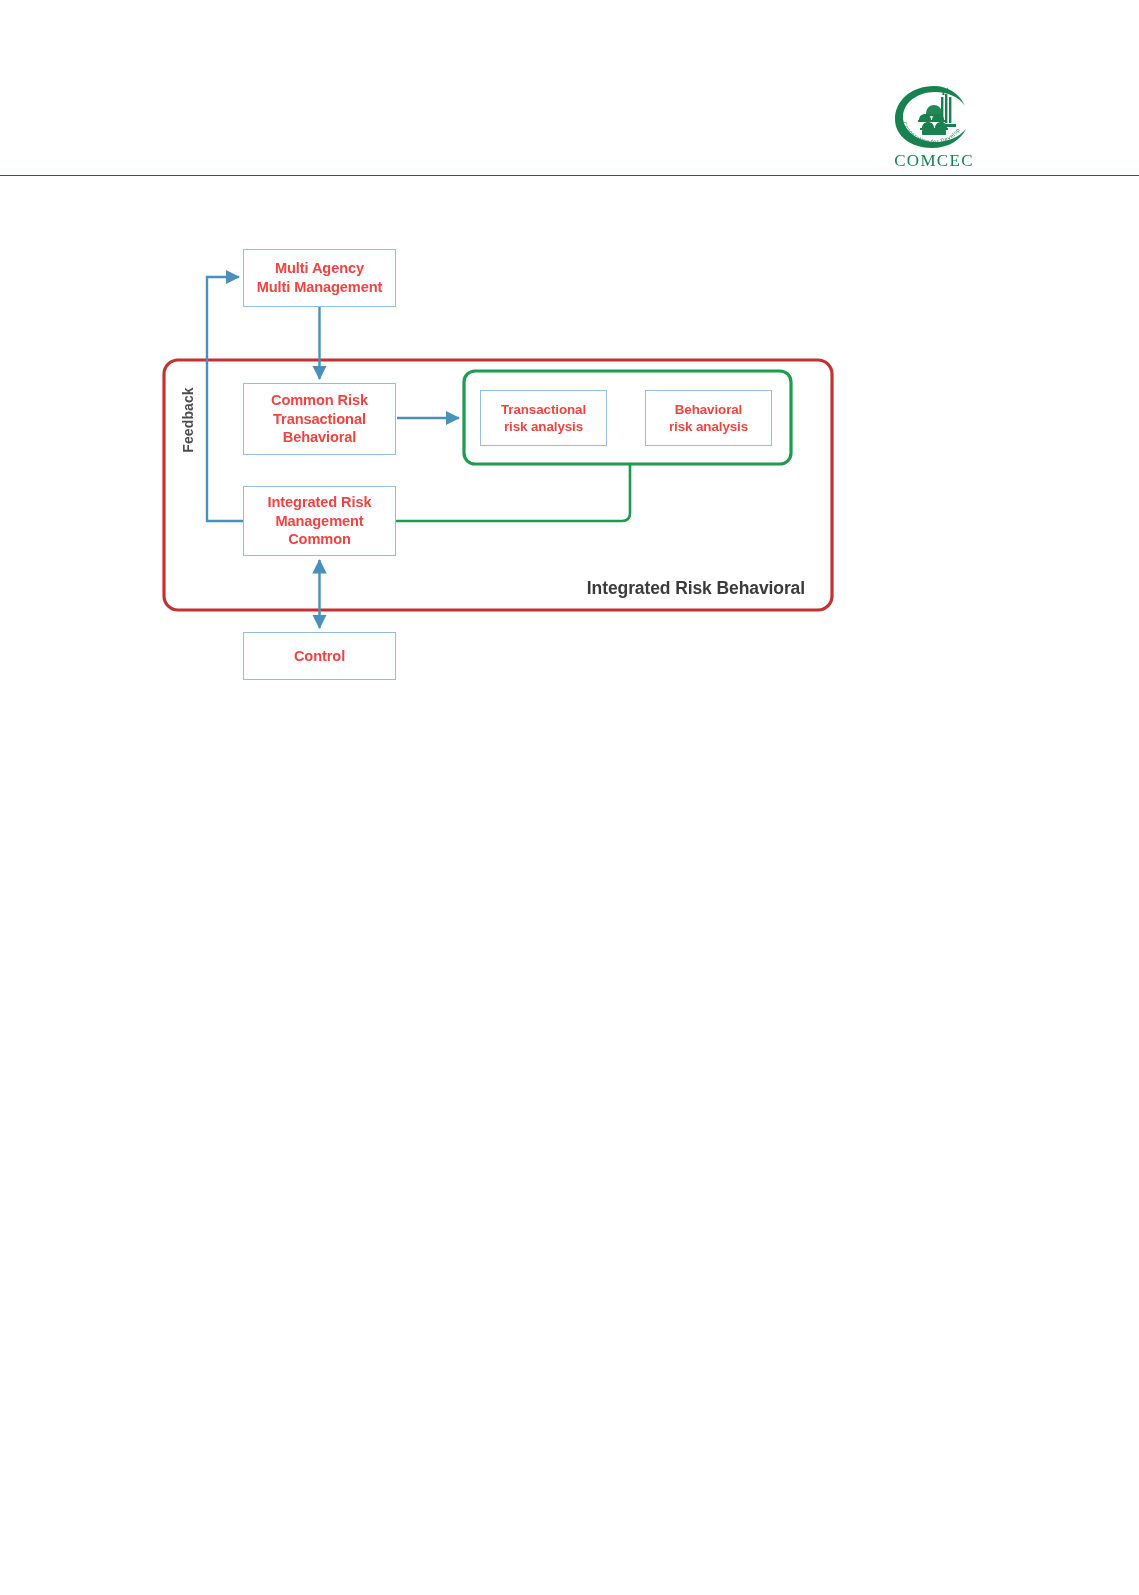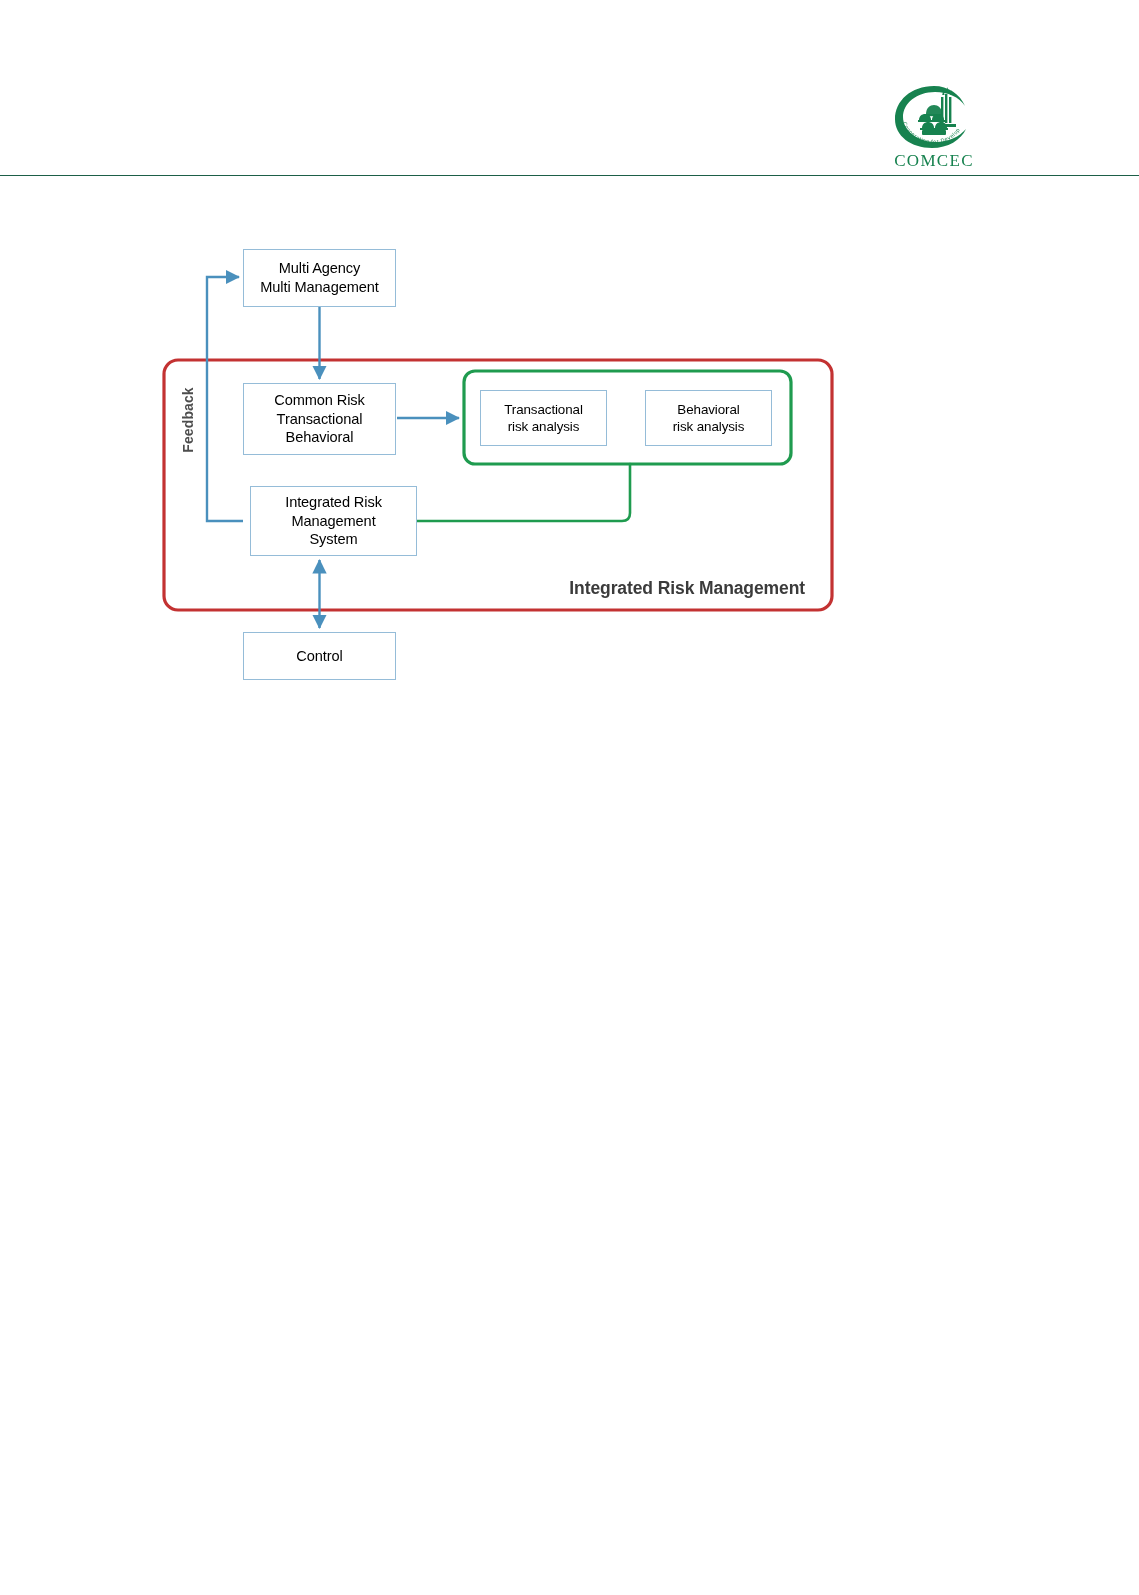--- a/index.html
+++ b/index.html
@@ -51,30 +51,30 @@
 
   
   .node {
     position: absolute;
     border: 1.6px solid #95bcd8;
     background: #ffffff;
     display: flex;
     align-items: center;
     justify-content: center;
     text-align: center;
-    color: #000000;
-    font-weight: normal;
+    color: #ef4444;
+    font-weight: bold;
     line-height: 1.28;
     letter-spacing: -0.1px;
   }
   .node span { display: block; }
 
   #node-multi-agency { left: 243px; top: 249px; width: 153px; height: 58px; font-size: 14.6px; }
   #node-common-risk  { left: 243px; top: 383px; width: 153px; height: 72px; font-size: 14.6px; }
-  #node-irms         { left: 243px; top: 486px; width: 167px; height: 70px; font-size: 14.6px; margin-left: 7px; }
+  #node-irms         { left: 243px; top: 486px; width: 153px; height: 70px; font-size: 14.6px; }
   #node-control      { left: 243px; top: 632px; width: 153px; height: 48px; font-size: 14.6px; }
   #node-transactional{ left: 480px; top: 390px; width: 127px; height: 56px; font-size: 13.4px; }
   #node-behavioral   { left: 645px; top: 390px; width: 127px; height: 56px; font-size: 13.4px; }
 
   
   #feedback-label {
     position: absolute;
     left: 178px; top: 370px;
     width: 20px; height: 100px;
     display: flex; align-items: center; justify-content: center;
@@ -181,21 +181,21 @@
       <span>Common Risk</span>
       <span>Transactional</span>
       <span>Behavioral</span>
     </div>
   </div>
 
   <div class="node" id="node-irms">
     <div>
       <span>Integrated Risk</span>
       <span>Management</span>
-      <span>System</span>
+      <span>Common</span>
     </div>
   </div>
 
   <div class="node" id="node-control">
     <div>
       <span>Control</span>
     </div>
   </div>
 
   <div class="node" id="node-transactional">
@@ -209,15 +209,15 @@
     <div>
       <span>Behavioral</span>
       <span>risk analysis</span>
     </div>
   </div>
 
   <div id="feedback-label">
     <span>Feedback</span>
   </div>
 
-  <div id="irm-caption">Integrated Risk Management</div>
+  <div id="irm-caption">Integrated Risk Behavioral</div>
 
 </div>
 
 </body></html>

